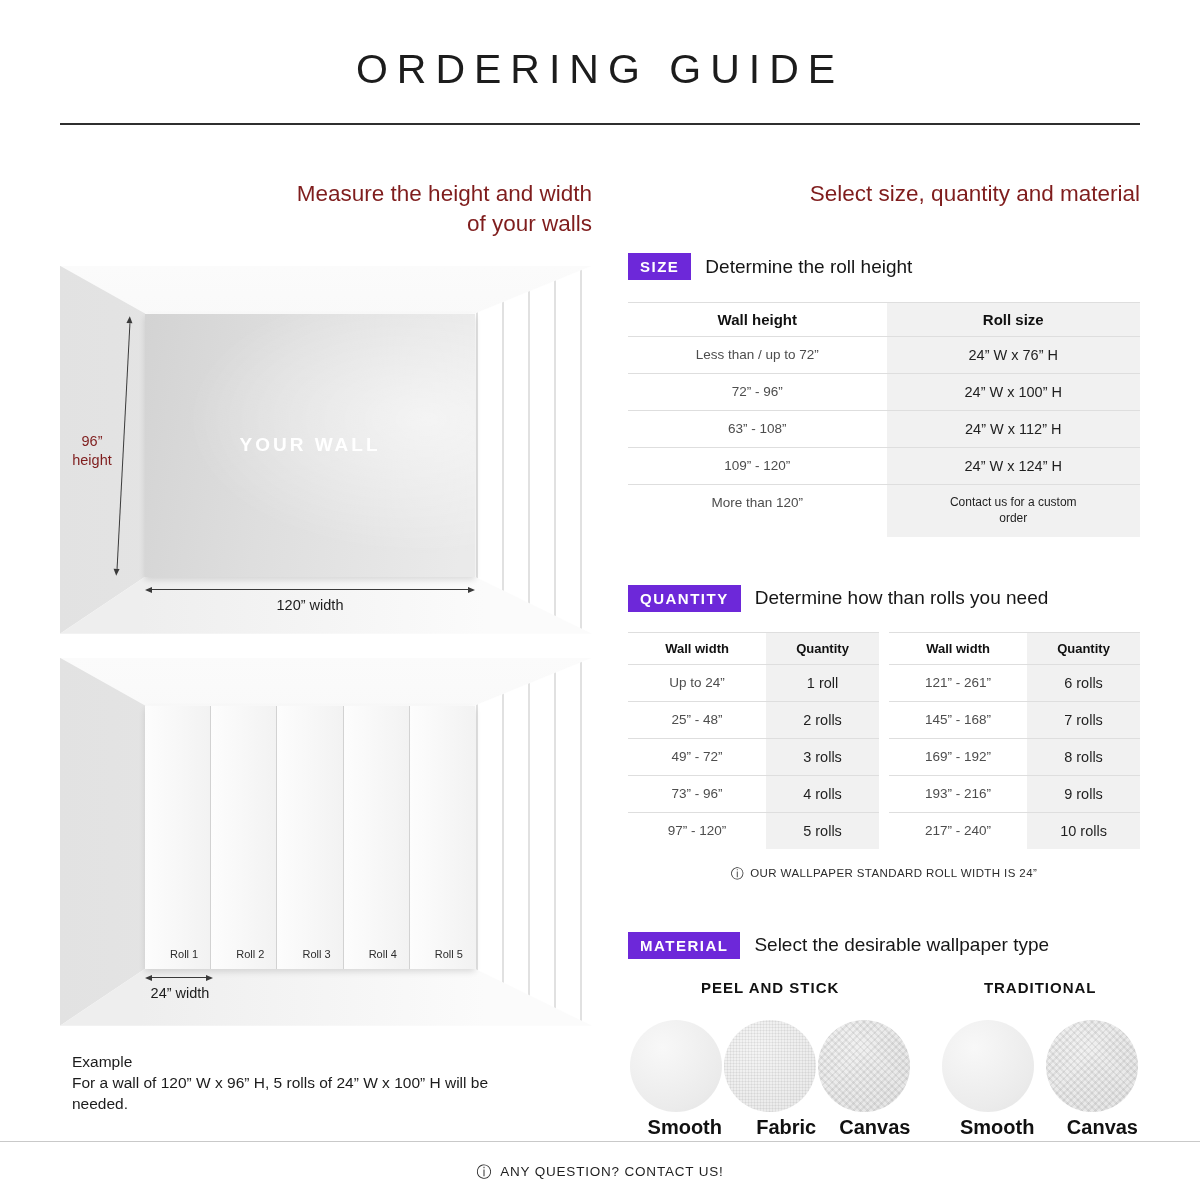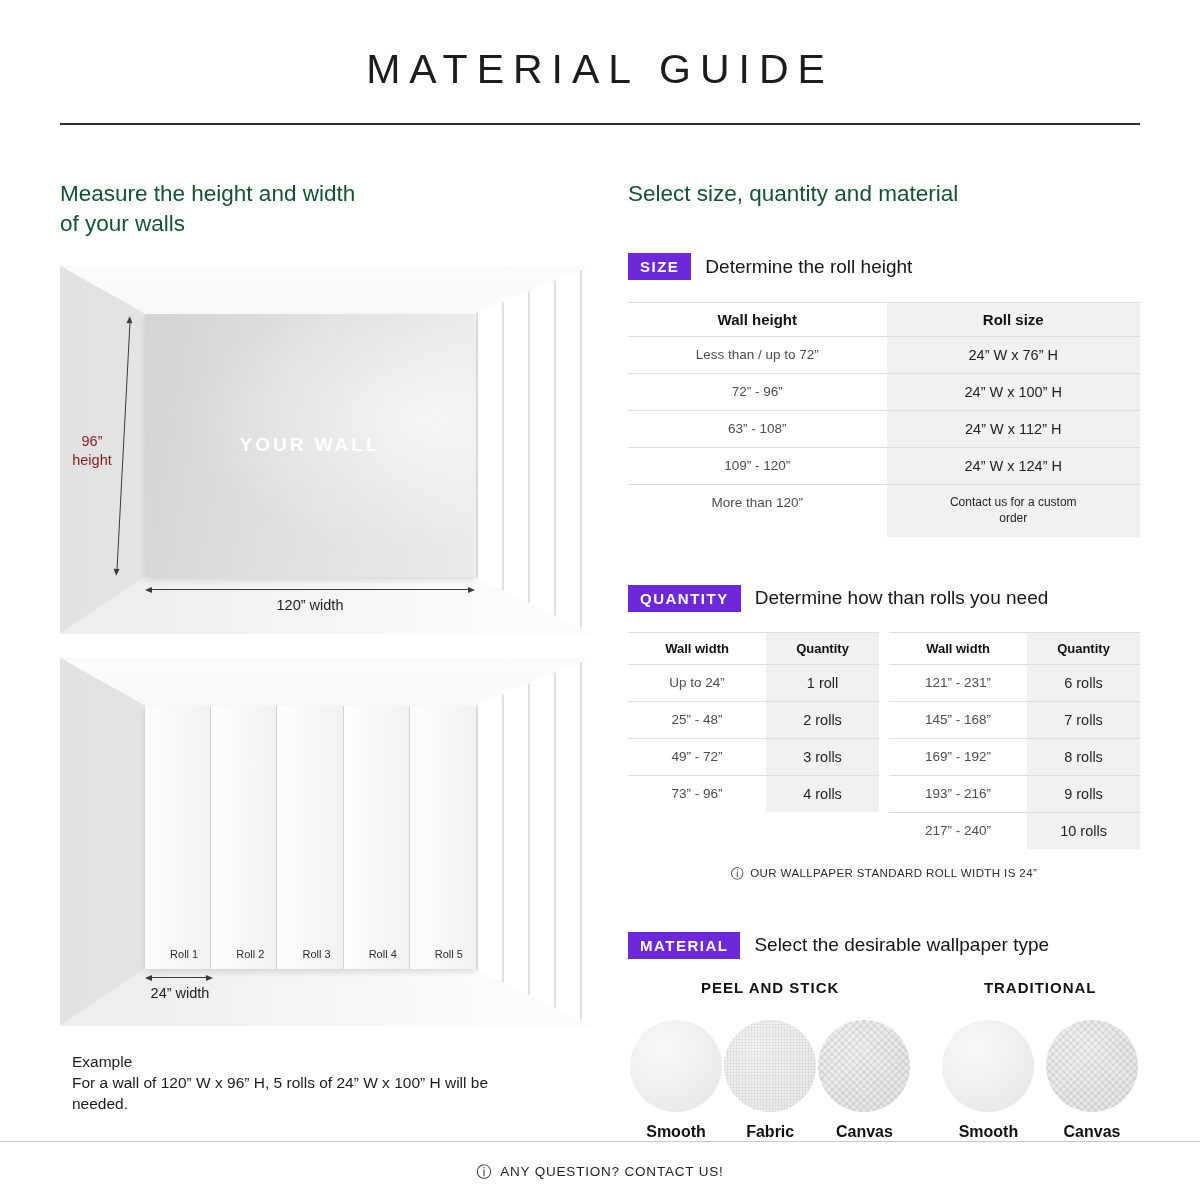--- a/index.html
+++ b/index.html
@@ -30,25 +30,25 @@
     border-top: 2px solid #2f2f2f;
     margin: 30px 0 0 0;
   }
 
   
   .columns { display: flex; gap: 36px; margin-top: 54px; }
   .left-col { width: 532px; flex: 0 0 532px; }
   .right-col { flex: 1; min-width: 0; }
 
   .col-heading {
-    text-align: left;
+    text-align: right;
     font-size: 22.5px;
     font-weight: 500;
     line-height: 1.35;
-    color: #14532d;
+    color: #7f1d1d;
     margin: 0 0 26px 0;
   }
   .right-col .col-heading { margin-bottom: 44px; }
 
   
   .room {
     position: relative;
     width: 532px;
     height: 368px;
     margin-bottom: 24px;
@@ -248,24 +248,25 @@
       radial-gradient(circle at 35% 30%, #f4f4f4, #e8e8e8);
     border-radius: 50%;
   }
   .swatch.canvas {
     background-image:
       repeating-linear-gradient(45deg, rgba(0,0,0,0.06) 0 2px, rgba(0,0,0,0) 2px 5px),
       repeating-linear-gradient(-45deg, rgba(0,0,0,0.06) 0 2px, rgba(0,0,0,0) 2px 5px),
       radial-gradient(circle at 35% 30%, #f1f1f1, #e4e4e4);
   }
   .swatch-label {
-    margin-top: 11px;
+    margin-top: 4px;
     font-weight: 700;
-    font-size: 16px;
+    font-size: 20px;
     color: #111;
+    text-align: right;
   }
 
   
   .footer {
     position: absolute;
     left: 0; right: 0; bottom: 0;
     height: 58px;
     border-top: 1px solid #c9c9c9;
     display: flex; align-items: center; justify-content: center;
     gap: 8px;
@@ -274,21 +275,21 @@
     color: #1f1f1f;
     background: #ffffff;
   }
   .footer .info-glyph { font-size: 15px; }
 </style>
 </head>
 <body>
 
 <div class="page">
 
-  <h1 class="page-title">MATERIAL GUIDE</h1>
+  <h1 class="page-title">ORDERING GUIDE</h1>
   <hr class="title-rule">
 
   <div class="columns">
 
     <div class="left-col">
 
       <div class="col-heading">
         <div>Measure the height and width</div>
         <div>of your walls</div>
       </div>
@@ -413,28 +414,32 @@
             <div class="gray">2 rolls</div>
           </div>
           <div class="q-row">
             <div>49” - 72”</div>
             <div class="gray">3 rolls</div>
           </div>
           <div class="q-row">
             <div>73” - 96”</div>
             <div class="gray">4 rolls</div>
           </div>
+          <div class="q-row">
+            <div>97” - 120”</div>
+            <div class="gray">5 rolls</div>
+          </div>
         </div>
         <div class="qtable">
           <div class="q-row head">
             <div>Wall width</div>
             <div class="gray">Quantity</div>
           </div>
           <div class="q-row">
-            <div>121” - 231”</div>
+            <div>121” - 261”</div>
             <div class="gray">6 rolls</div>
           </div>
           <div class="q-row">
             <div>145” - 168”</div>
             <div class="gray">7 rolls</div>
           </div>
           <div class="q-row">
             <div>169” - 192”</div>
             <div class="gray">8 rolls</div>
           </div>

